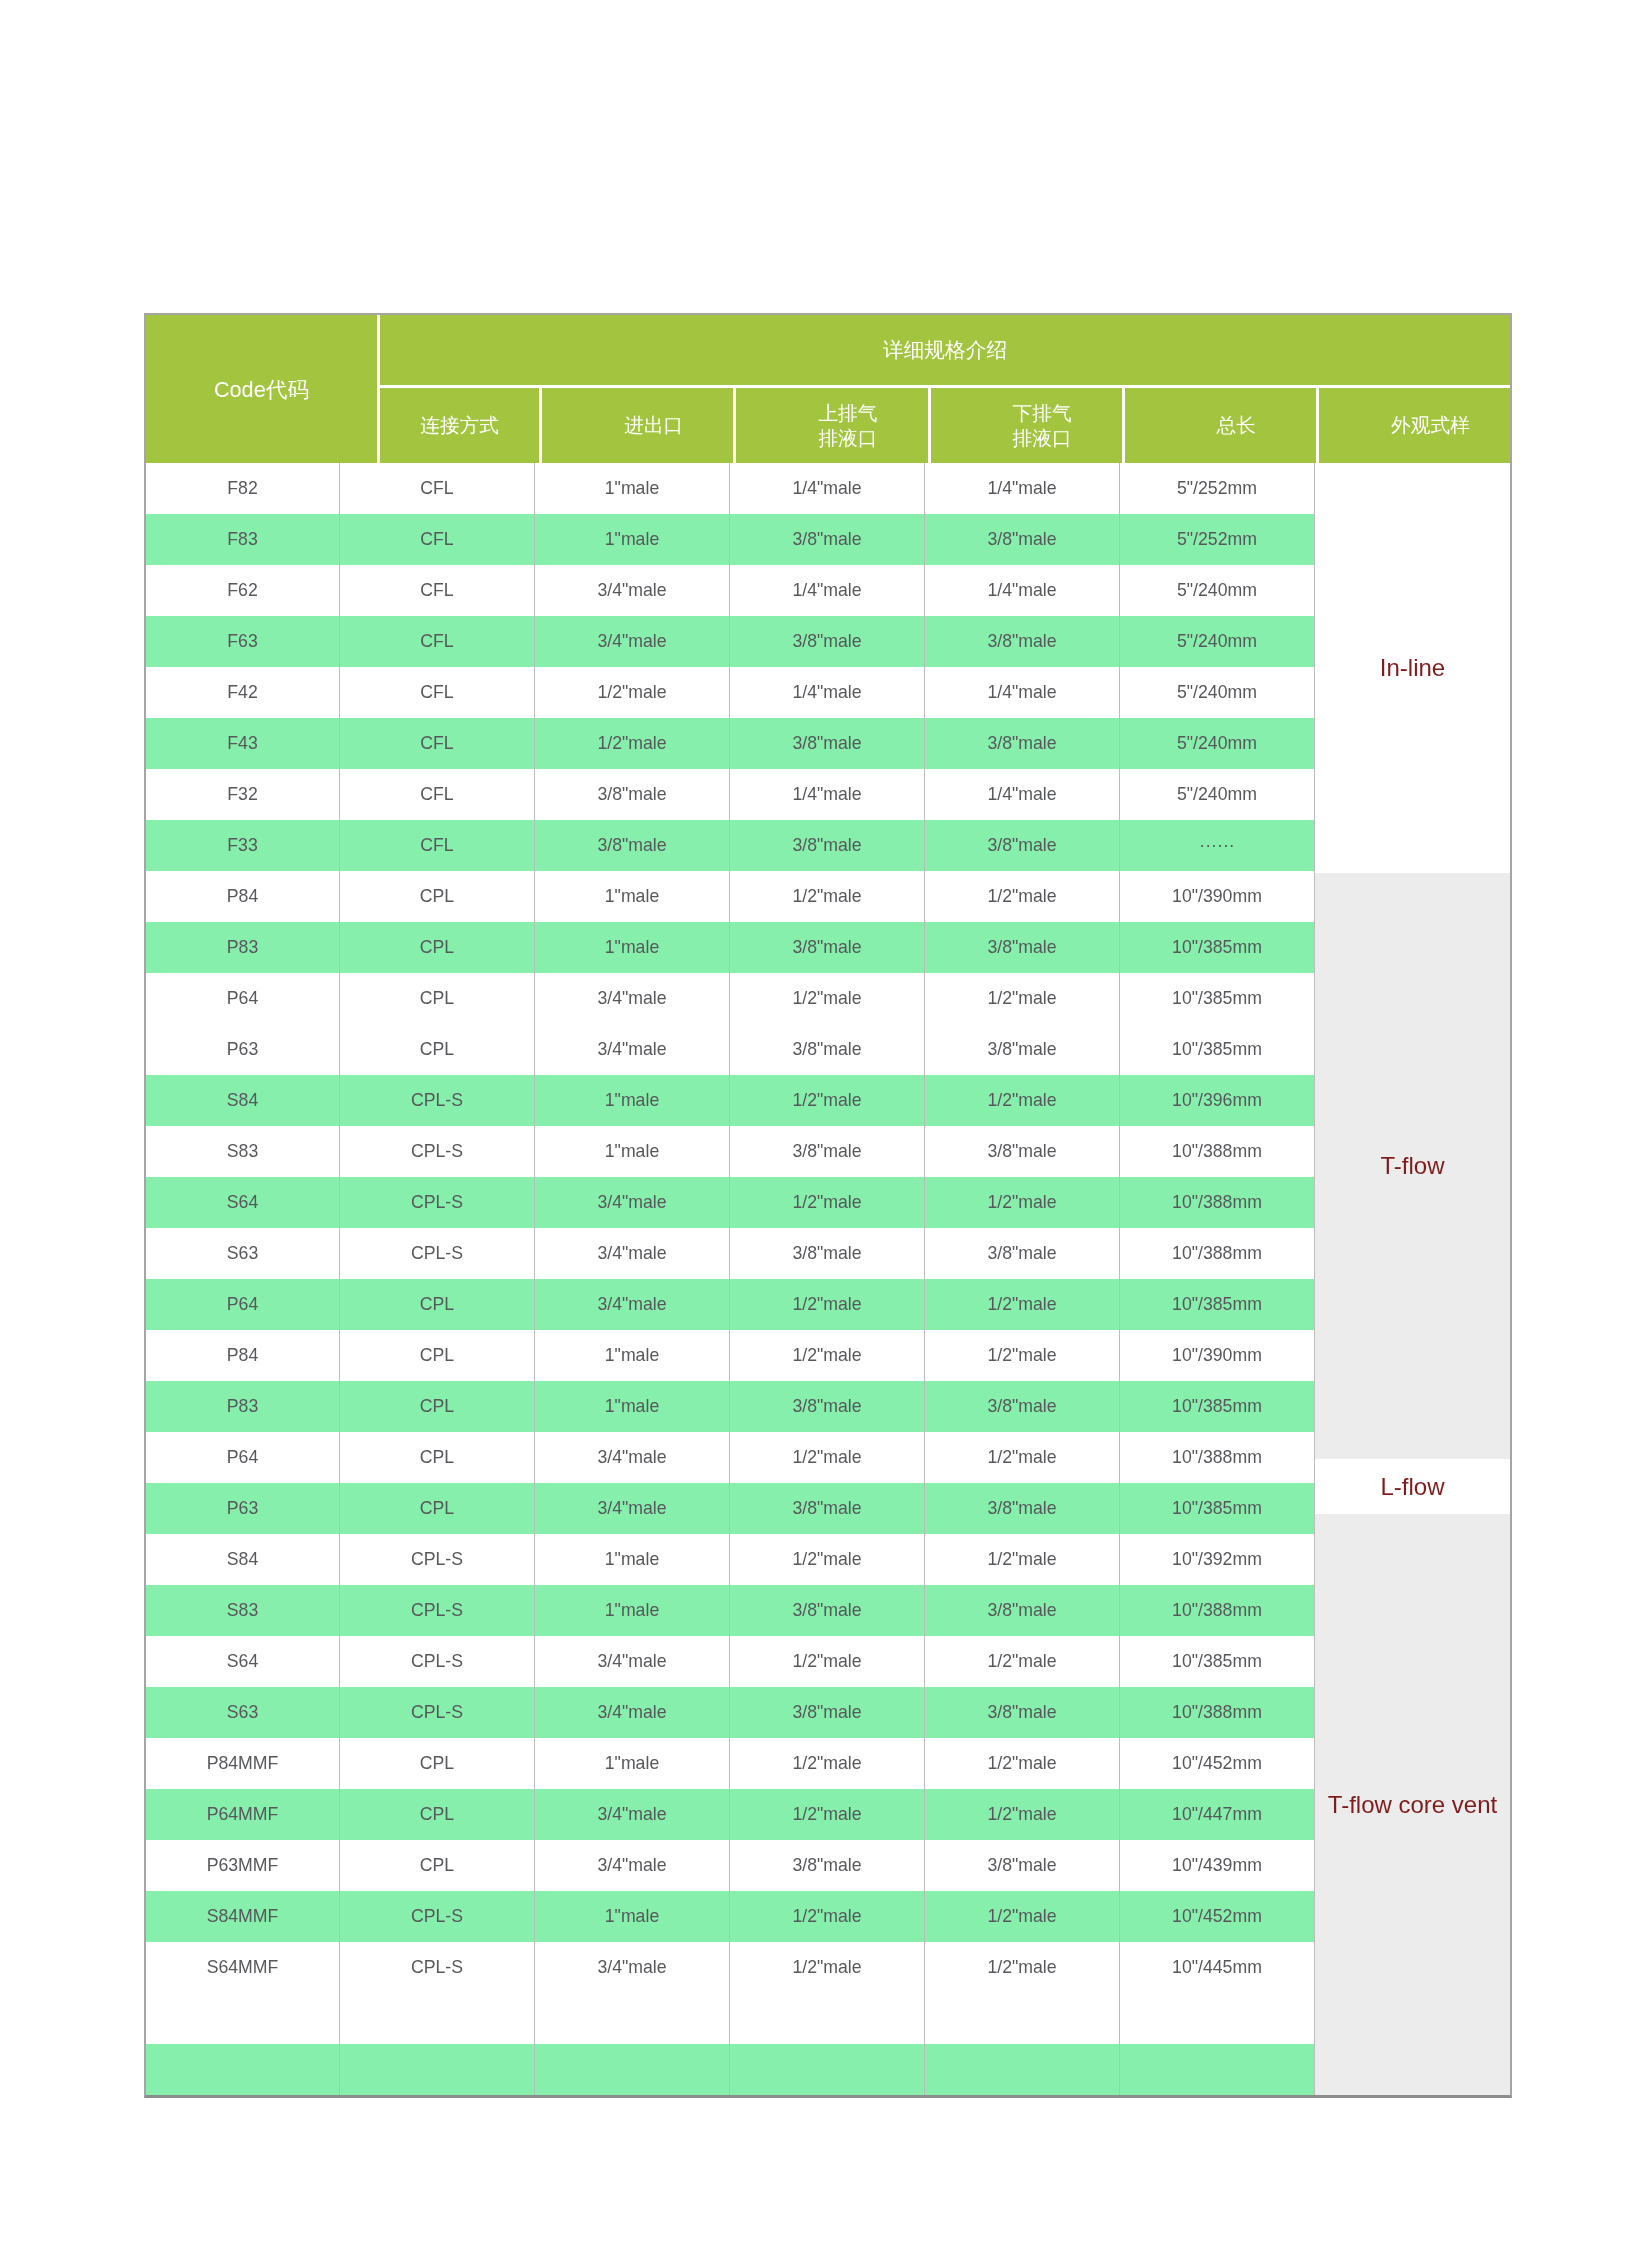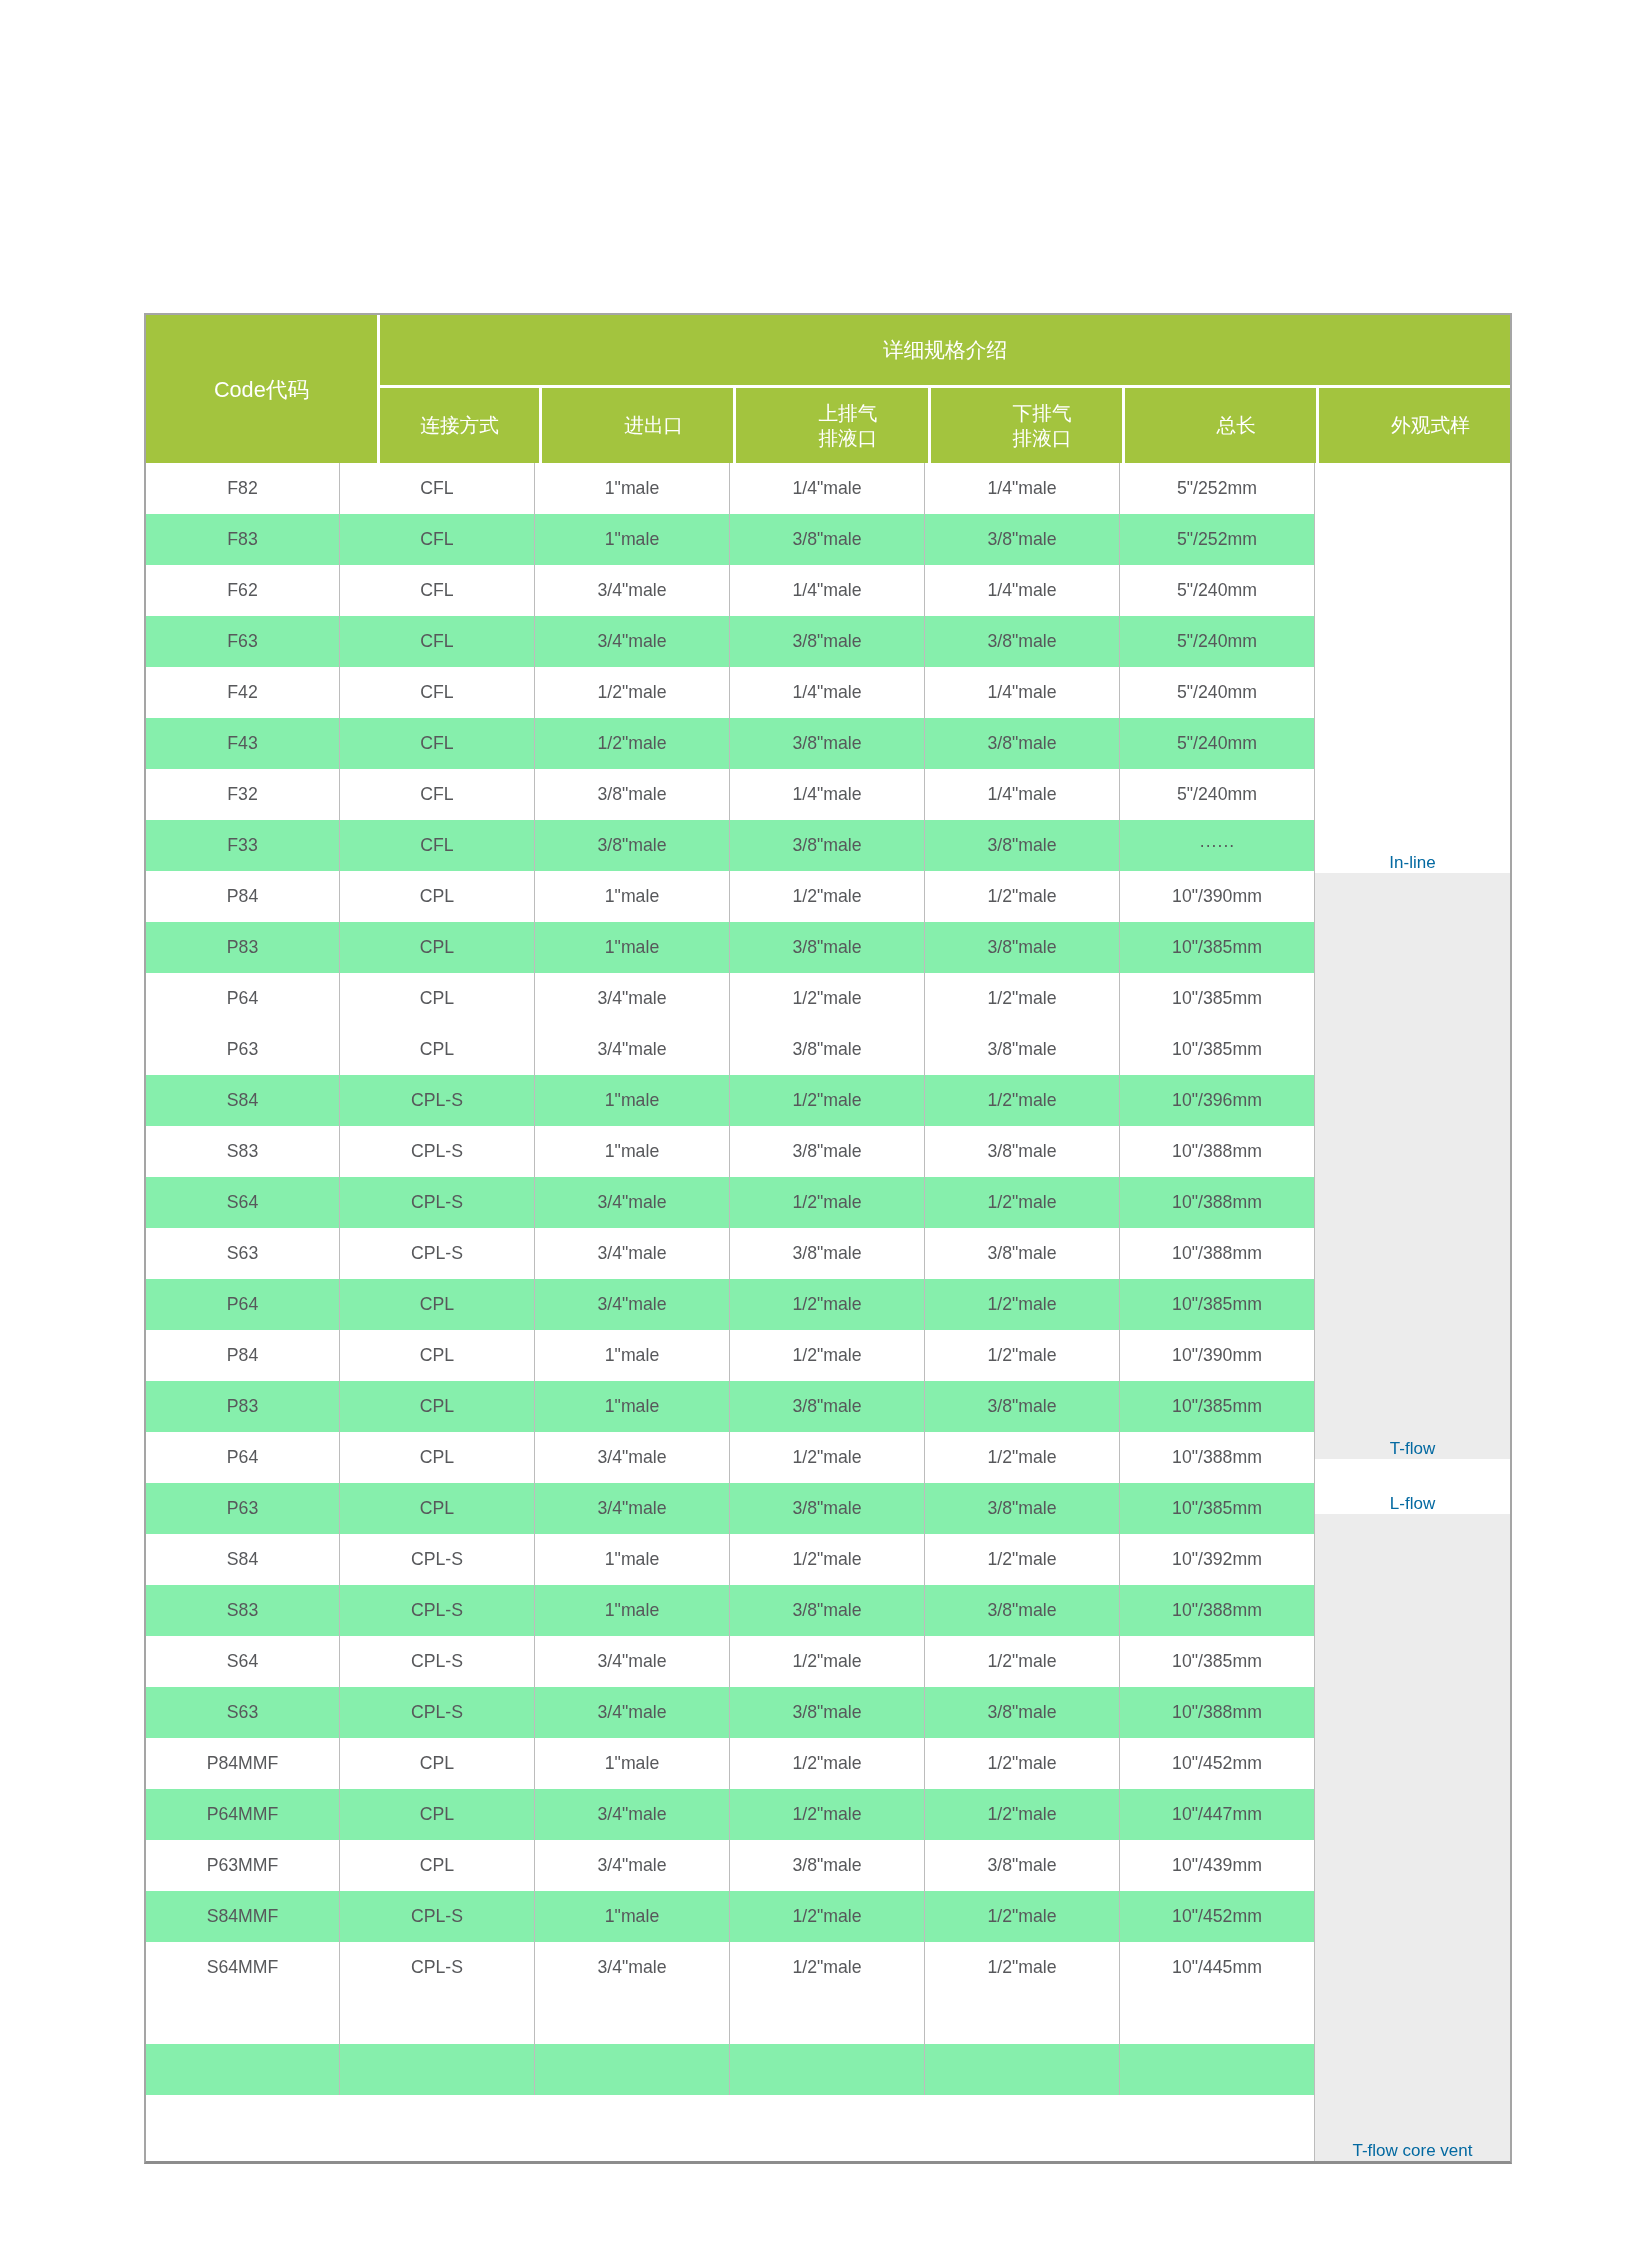--- a/index.html
+++ b/index.html
@@ -44,22 +44,22 @@
     border-right:1px solid #bcbcbc;
     display:flex; align-items:center; justify-content:center;
     color:#57585b; font-size:17.7px;
   }
   .cell.c-code { width:194px; }
   .appearance-col {
     flex:1; display:flex; flex-direction:column;
     border-left:1px solid #bcbcbc; margin-left:-1px;
   }
   .app-block {
-    display:flex; align-items:flex-end; justify-content:center;
-    color:#0369a1; font-size:17px; background:#ffffff;
+    display:flex; align-items:center; justify-content:center;
+    color:#7f1d1d; font-size:24px; background:#ffffff;
   }
   .app-block.shaded { background:#ececec; }
 </style>
 </head>
 <body>
 
 <div class="page">
   <div class="spec-table">
 
     <div class="thead">
@@ -341,21 +341,21 @@
       <div class="appearance-col" id="appearance-col">
           <div class="app-block" style="height: 410px;">
             <span>In-line</span>
           </div>
           <div class="app-block shaded" style="height: 586px;">
             <span>T-flow</span>
           </div>
           <div class="app-block" style="height: 55px;">
             <span>L-flow</span>
           </div>
-          <div class="app-block shaded" style="height: 647px;">
+          <div class="app-block shaded" style="height: 581px;">
             <span>T-flow core vent</span>
           </div>
         </div>
     </div>
 
   </div>
 </div>
 
 
 </body></html>

